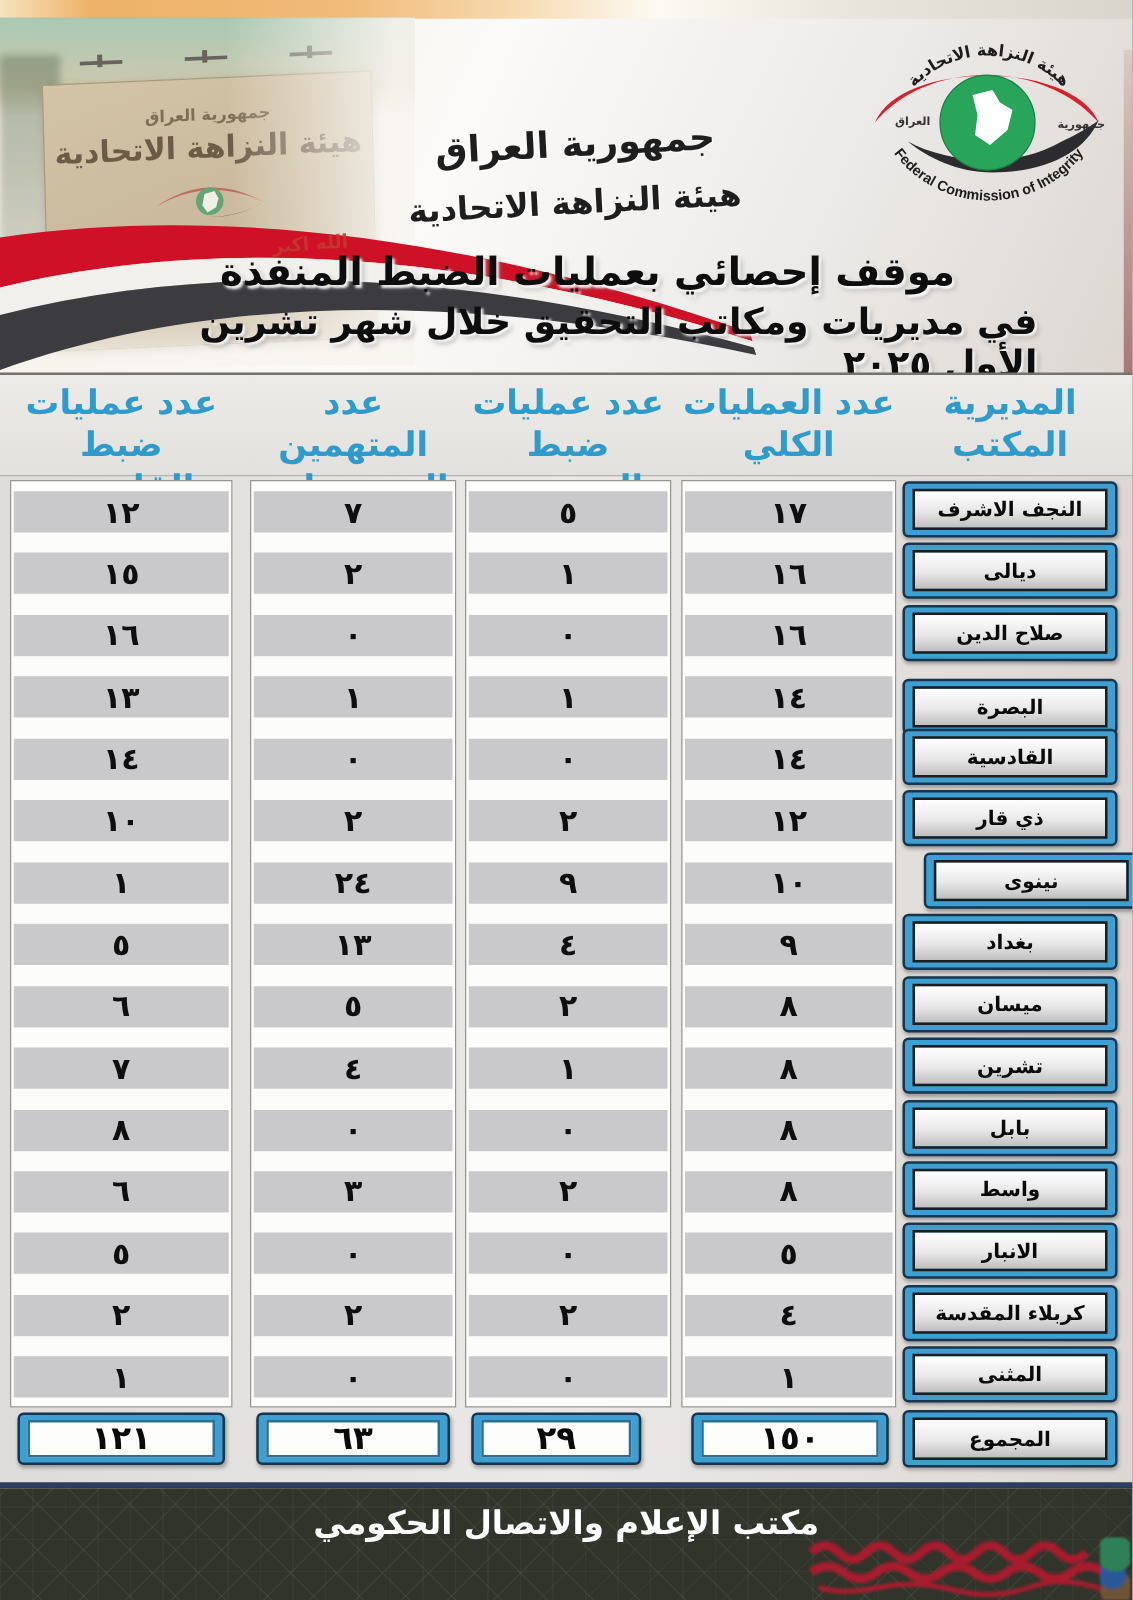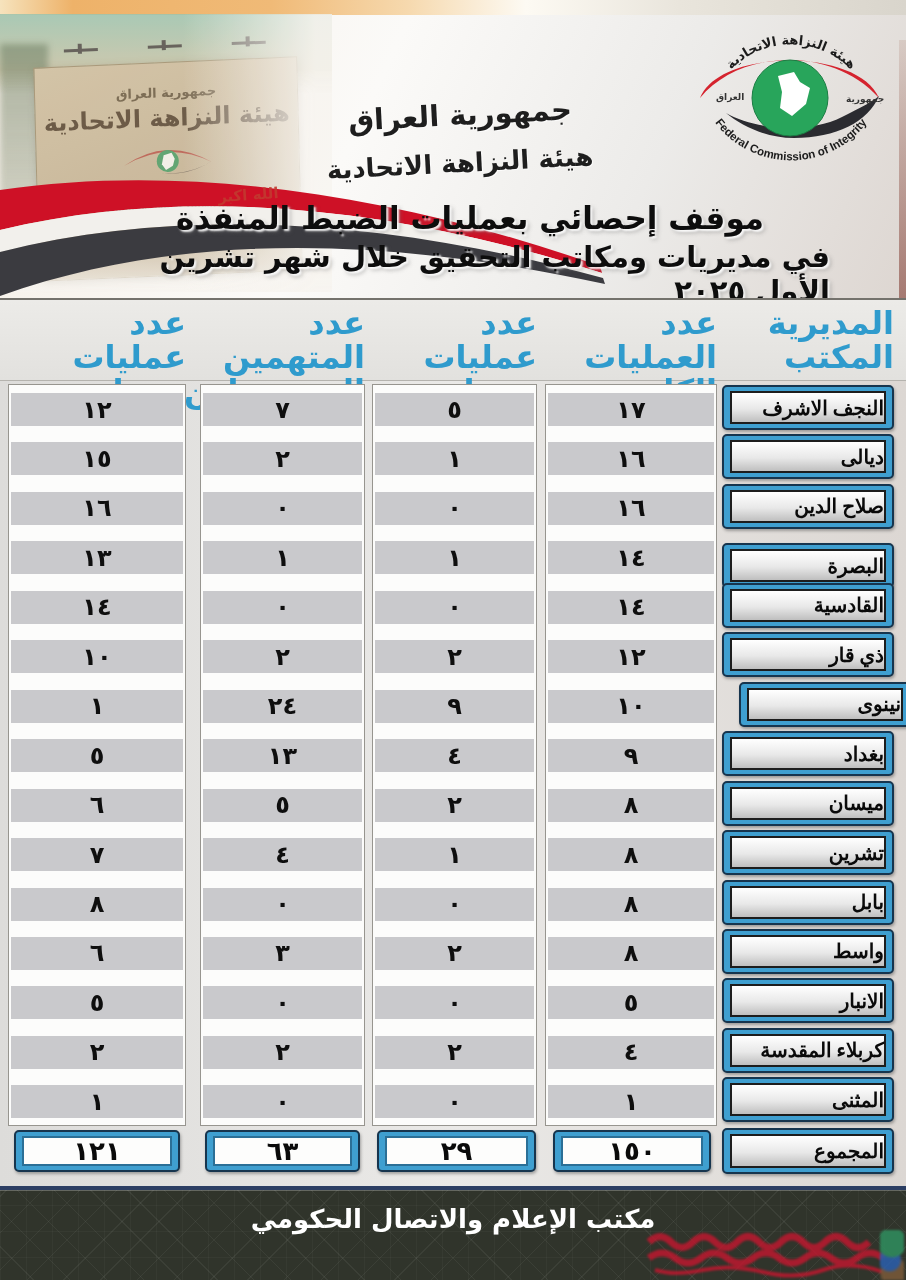--- a/index.html
+++ b/index.html
@@ -54,34 +54,34 @@
 
   
   .logo{position:absolute;left:686px;top:14px;width:210px;height:160px;}
 
   
   .table-area{position:absolute;left:0;top:298px;width:906px;height:888px;
         border-top:2px solid #74726c;
         background:linear-gradient(90deg,#dddcda 0%,#eae9e7 50%,#dcd7d3 100%);}
   .thead{position:absolute;left:0;top:0;width:906px;height:80px;
         background:linear-gradient(180deg,#ecebe8,#e2e1de);border-bottom:1px solid #b5b3ae;}
-  .th{position:absolute;top:6px;text-align:right;font-weight:bold;font-size:32px;line-height:34px;
+  .th{position:absolute;top:6px;text-align:center;font-weight:bold;font-size:27px;line-height:34px;
         color:#2f9bcd;direction:rtl;}
   .num-strip{position:absolute;top:84px;height:742px;background:#fcfcfb;border:1px solid #97958f;box-sizing:border-box;}
   .band{position:absolute;left:2px;right:2px;height:33px;background:#c9c9cc;
         display:flex;align-items:center;justify-content:center;
         font-weight:bold;font-size:24px;color:#0e0e0e;direction:rtl;}
   .names-col{position:absolute;left:722px;top:84px;width:172px;height:742px;}
   .name-box{position:absolute;left:0;width:172px;height:45px;box-sizing:border-box;
         background:#3f9fd0;border:2px solid #17354e;border-radius:5px;padding:4px 6px;
         box-shadow:1px 2px 3px rgba(60,60,60,.4);}
   .name-inner{width:100%;height:100%;box-sizing:border-box;border:2px solid #1d1d1d;
         background:linear-gradient(180deg,#ffffff 0%,#e8e8e8 55%,#bfbfbf 100%);
-        display:flex;align-items:center;justify-content:flex-start;
-        font-weight:bold;font-size:20px;color:#0a0a0a;direction:rtl;white-space:nowrap;font-family:Liberation Serif, serif;}
+        display:flex;align-items:center;justify-content:center;
+        font-weight:bold;font-size:16px;color:#0a0a0a;direction:rtl;white-space:nowrap;}
   .total-frame{position:absolute;box-sizing:border-box;background:#3f9fd0;border:2px solid #17354e;
         border-radius:5px;padding:4px 6px;box-shadow:1px 2px 3px rgba(60,60,60,.4);}
   .total-inner{width:100%;height:100%;box-sizing:border-box;border:2px solid #2b6f96;background:#fdfdfc;
         display:flex;align-items:center;justify-content:center;
         font-weight:bold;font-size:26px;color:#0a0a0a;direction:rtl;}
 
   
   .footer{position:absolute;left:0;top:1186px;width:906px;height:94px;background:#30342b;
         border-top:4px solid #2c3e63;box-shadow:inset 0 1px 0 rgba(255,255,255,.25);}
   .footer-pattern{position:absolute;inset:0;opacity:.55;
@@ -466,21 +466,21 @@
       <div class="total-frame" style="left:722px;top:828px;width:172px;height:46px">
         <div class="name-inner">
             <span>المجموع</span>
           </div>
       </div>
       <div class="total-frame" style="left:553px;top:830px;width:158px;height:42px">
         <div class="total-inner">
             <span>١٥٠</span>
           </div>
       </div>
-      <div class="total-frame" style="left:377px;top:830px;width:159px;height:42px">
+      <div class="total-frame" style="left:377px;top:830px;width:136px;height:42px">
         <div class="total-inner">
             <span>٢٩</span>
           </div>
       </div>
       <div class="total-frame" style="left:205px;top:830px;width:155px;height:42px">
         <div class="total-inner">
             <span>٦٣</span>
           </div>
       </div>
       <div class="total-frame" style="left:14px;top:830px;width:166px;height:42px">

